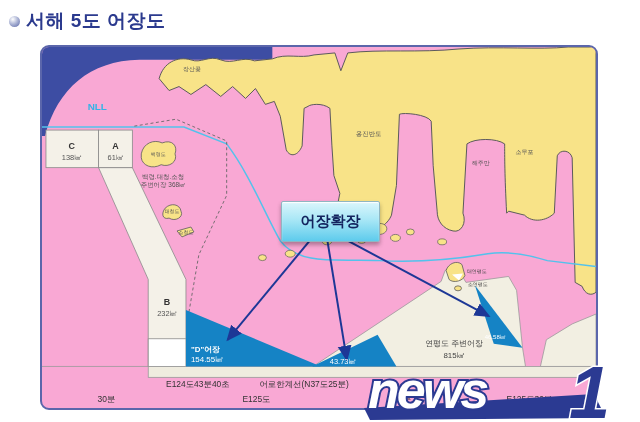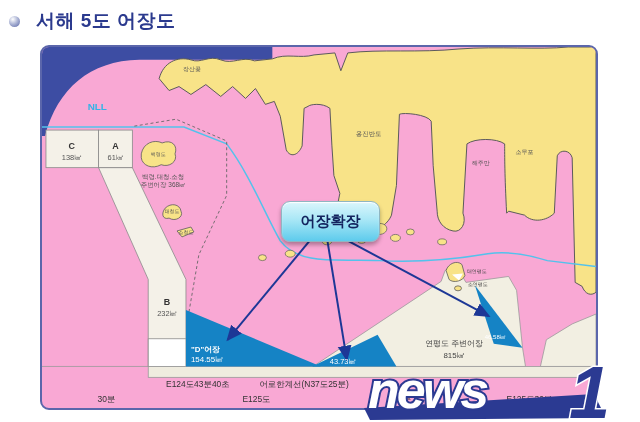--- a/index.html
+++ b/index.html
@@ -1,38 +1,38 @@
 <!DOCTYPE html>
 <html><head>
 <meta charset="utf-8">
 <style>
   html,body { margin:0; padding:0; background:#fff; }
   .page {
     position:relative; width:640px; height:422px; overflow:hidden;
     background:#fff; font-family:"Liberation Sans", sans-serif;
   }
-  .title-row { position:absolute; left:9px; top:8px; display:flex; align-items:center; gap:16px; }
+  .title-row { position:absolute; left:9px; top:8px; display:flex; align-items:center; gap:6px; }
   .bullet {
     width:11px; height:11px; border-radius:50%;
     background:radial-gradient(circle at 35% 30%, #ffffff 0%, #aeb6d6 45%, #5562a5 100%);
     display:inline-block;
   }
   .page-title {
     font-size:19px; font-weight:bold; color:#2b3a8e; letter-spacing:0.5px; margin:0;
   }
   .map-panel {
     position:absolute; left:40px; top:45px; width:558px; height:365px;
     background:#f9a8d4; border:2px solid #5b66ab; border-radius:9px;
     box-sizing:border-box; overflow:hidden;
   }
   .map-panel svg.mainmap { position:absolute; left:0; top:0; width:554px; height:361px; }
   svg text { font-family:"Liberation Sans", sans-serif; }
   .callout {
     position:absolute; left:239px; top:154px; width:97px; height:39px;
-    border-radius:9px;
+    border-radius:2px;
     background:linear-gradient(180deg,#dbf6fc 0%,#a9e7f6 45%,#5ecbec 100%);
     border:1px solid #8fb6c2;
     box-shadow:0 3px 4px rgba(0,0,0,.3), inset 0 1px 1px #ffffff;
     display:flex; align-items:center; justify-content:center;
     font-size:15px; font-weight:bold; color:#13235e;font-family:Liberation Mono, monospace;
   }
   .watermark { position:absolute; right:-2px; bottom:-4px; width:278px; height:70px; }
 </style>
 </head>
 <body>

